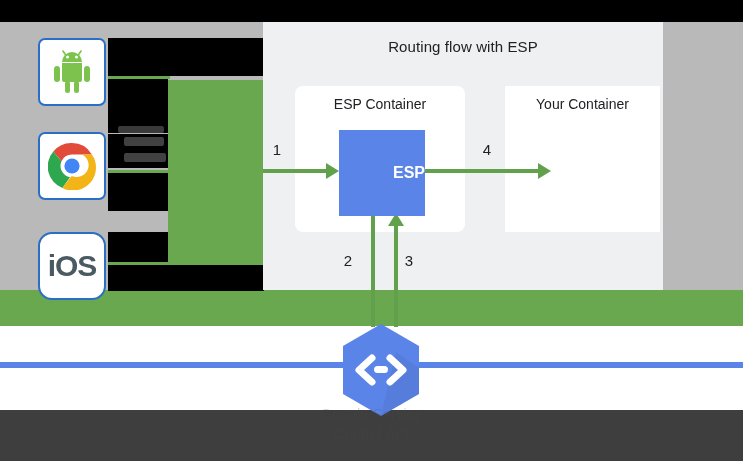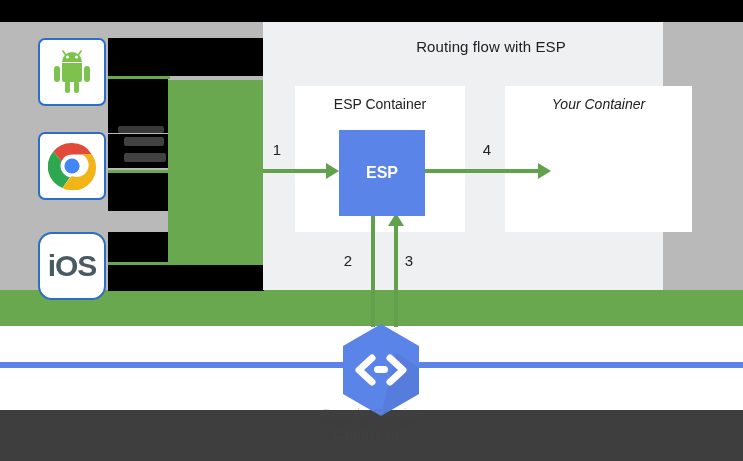--- a/index.html
+++ b/index.html
@@ -23,36 +23,36 @@
   
   .occ { position:absolute; background:#000000; }
 
   
   .diagram-card {
     position:absolute; left:263px; top:22px; width:400px; height:268px;
     background:#eef0f1;
   }
   .diagram-title {
     position:absolute; left:0; top:16px; width:400px;
-    text-align:center; font-size:15px; color:#202124; letter-spacing:.1px;margin-left:28px;
+    text-align:center; font-size:15px; color:#202124; letter-spacing:.1px;
   }
 
   .container-card {
     position:absolute; background:#ffffff;
   }
-  .card-esp  { left:295px; top:86px; width:170px; height:146px; }
-  .card-your { left:505px; top:86px; width:187px; height:146px;font-style:italic; }
+  .card-esp  { left:295px; top:86px; width:170px; height:146px;border-radius:8px; }
+  .card-your { left:505px; top:86px; width:155px; height:146px; }
   .container-label {
     position:absolute; left:0; top:10px; width:100%;
     text-align:center; font-size:14px; color:#202124;
   }
 
   .blue-box {
     position:absolute; background:#5b84e8;
-    display:flex; align-items:center; justify-content:center;
+    display:flex; align-items:center; justify-content:flex-end;
     color:#ffffff; font-weight:bold; text-align:center; line-height:1.18;
   }
   .box-esp  { left:339px; top:130px; width:86px; height:86px; font-size:16px; }
   .box-your { left:551px; top:130px; width:86px; height:86px; font-size:15px; }
 
   
   .arrow-line { position:absolute; background:#62a14c; }
   .h-line { height:4px; }
   .v-line { width:4px; }
 

